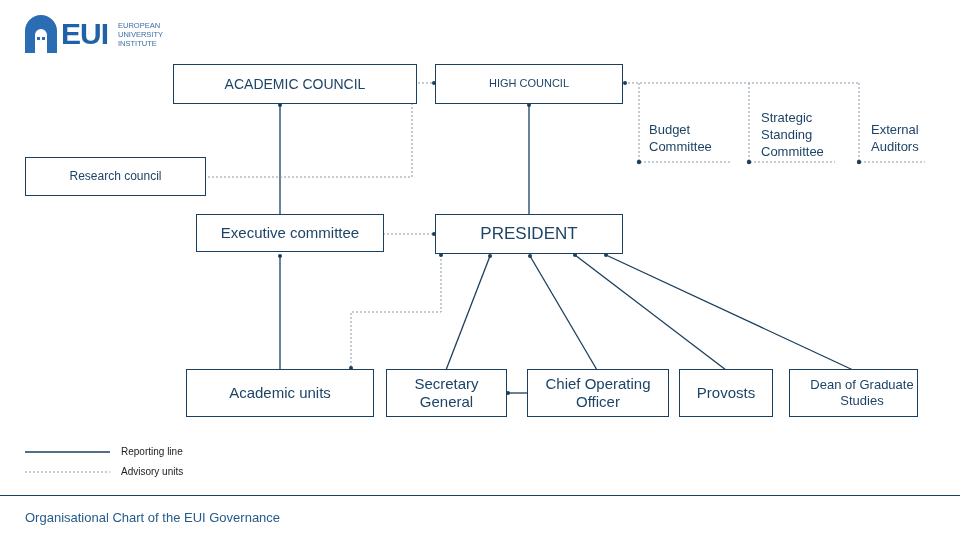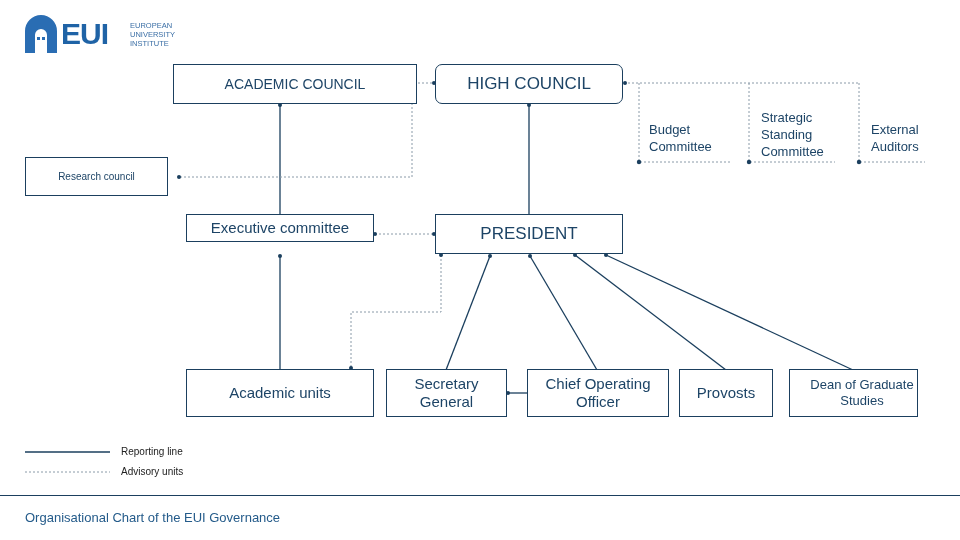--- a/index.html
+++ b/index.html
@@ -7,21 +7,21 @@
     body { position: relative; font-family: "Liberation Sans", sans-serif; color: #1d4466; }
     .box {
       position: absolute; border: 1.3px solid #1b3f5e; background: #fff;
       display: flex; align-items: center; justify-content: center; text-align: center;
       color: #1d4466; line-height: 1.2;
     }
     .label { position: absolute; color: #1d4466; font-size: 13px; line-height: 1.3; }
     svg.lines { position: absolute; left: 0; top: 0; width: 960px; height: 540px; }
     .logo { position: absolute; left: 25px; top: 15px; display: flex; align-items: center; justify-content: space-between; }
     .logo-word { font-size: 30px; font-weight: bold; color: #1f63a6; letter-spacing: -1px; margin-left: 4px; }
-    .logo-sub { font-size: 7.5px; color: #3a6ea5; line-height: 1.2; margin-left: 22px; }
+    .logo-sub { font-size: 7.5px; color: #3a6ea5; line-height: 1.2; margin-left: 10px; }
     .legend-text { position: absolute; font-size: 10px; color: #222; }
     .footer-rule { position: absolute; left: 0; top: 495px; width: 960px; height: 1px; background: #1b3f5e; }
     .footer-title { position: absolute; left: 25px; top: 510px; font-size: 13px; color: #245b8a; }
   </style>
 </head>
 <body>
 
 <div class="logo">
   <svg width="32" height="38" viewBox="0 0 32 38">
     <path d="M0 38 V16 A16 16 0 0 1 32 16 V38 H22 V20 A6 6 0 0 0 10 20 V38 Z" fill="#2a6db3"></path>
@@ -77,27 +77,27 @@
     <circle cx="508" cy="393" r="2"></circle>
   </g>
 
   <line x1="25" y1="452" x2="110" y2="452" stroke="#1b3f5e" stroke-width="1.3"></line>
   <line x1="25" y1="472" x2="110" y2="472" stroke="#8a9aa8" stroke-width="1" stroke-dasharray="2,2"></line>
 </svg>
 
 <div class="box" style="left:173px; top:64px; width:244px; height:40px; font-size:14px;">
   <span>ACADEMIC COUNCIL</span>
 </div>
-<div class="box" style="left:435px; top:64px; width:188px; height:40px; font-size:17px;border-radius:7px;">
+<div class="box" style="left:435px; top:64px; width:188px; height:40px; font-size:11px;">
   <span>HIGH COUNCIL</span>
 </div>
-<div class="box" style="left:25px; top:157px; width:143px; height:39px; font-size:10px;align-items:center;">
+<div class="box" style="left:25px; top:157px; width:181px; height:39px; font-size:12px;align-items:center;">
   <span>Research council</span>
 </div>
-<div class="box" style="left:186px; top:214px; width:188px; height:28px; font-size:15px;">
+<div class="box" style="left:196px; top:214px; width:188px; height:38px; font-size:15px;">
   <span>Executive committee</span>
 </div>
 <div class="box" style="left:435px; top:214px; width:188px; height:40px; font-size:17px;">
   <span>PRESIDENT</span>
 </div>
 <div class="box" style="left:186px; top:369px; width:188px; height:48px; font-size:15px;">
   <span>Academic units</span>
 </div>
 <div class="box" style="left:386px; top:369px; width:121px; height:48px; font-size:15px; flex-direction:column;">
   <span>Secretary</span>

